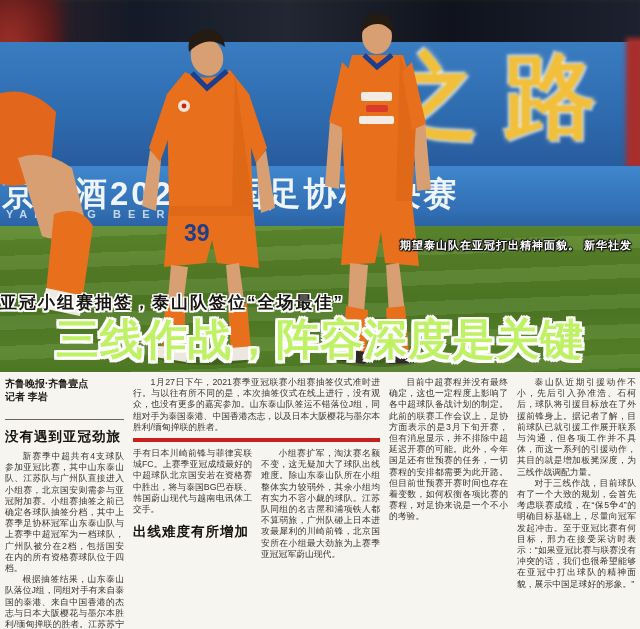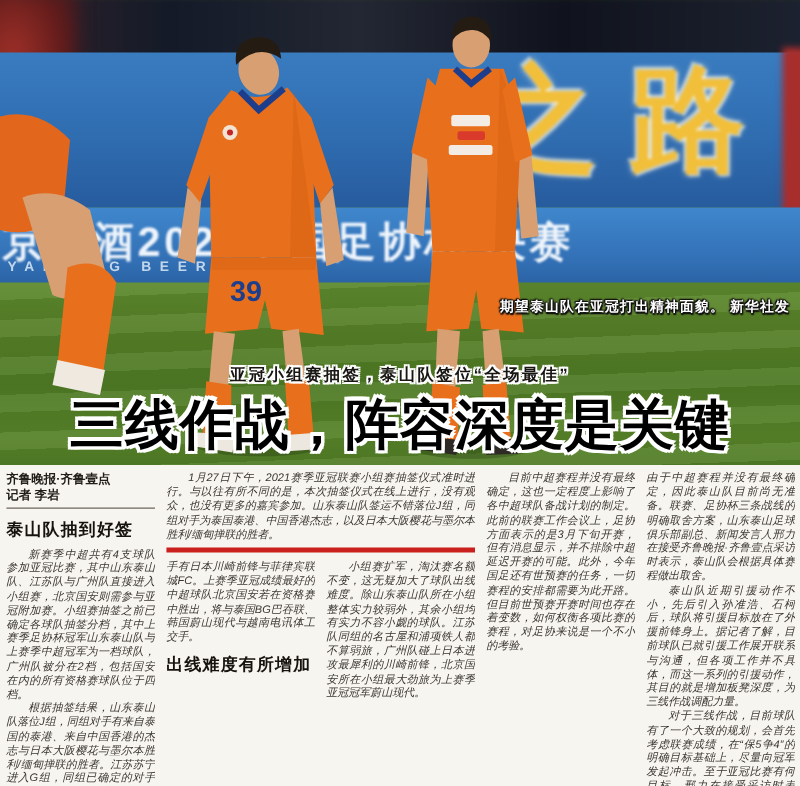--- a/index.html
+++ b/index.html
@@ -34,43 +34,43 @@
   .grass { position:absolute; top:226px; left:0; right:0; height:146px;
     background:linear-gradient(180deg,#5d8a2e 0%,#567f27 25%,#4e7a24 55%,#578329 85%,#517c26 100%); }
   .grass-stripes { position:absolute; inset:0;
     background:repeating-linear-gradient(178deg, rgba(255,255,255,.06) 0 14px, rgba(0,0,0,.05) 14px 30px); }
   .players-svg { position:absolute; top:0; left:0; }
 
   .caption { position:absolute; top:238px; right:8px; font-size:11px; font-weight:bold; color:#fff;
     letter-spacing:1px;
     text-shadow:-1px 0 1px #111,1px 0 1px #111,0 -1px 1px #111,0 1px 1px #111,1px 1px 1px #111,-1px -1px 1px #111; }
 
-  .kicker { position:absolute; top:291px; left:0; right:0; text-align:center;
-    font-size:13px; font-weight:bold; color:#181613; letter-spacing:2px;
+  .kicker { position:absolute; top:291px; left:0; right:0; text-align:left;
+    font-size:17px; font-weight:bold; color:#181613; letter-spacing:2px;
     text-shadow:-1.5px 0 #fff,1.5px 0 #fff,0 -1.5px #fff,0 1.5px #fff,1.5px 1.5px #fff,-1.5px -1.5px #fff,1.5px -1.5px #fff,-1.5px 1.5px #fff; }
   .headline { position:absolute; top:311px; left:0; right:0; text-align:center;
-    font-size:43px; font-weight:900; color:#000000; letter-spacing:1px;
+    font-size:43px; font-weight:900; color:#bef264; letter-spacing:1px;
     text-shadow:-2.5px 0 #fff,2.5px 0 #fff,0 -2.5px #fff,0 2.5px #fff,2.5px 2.5px #fff,-2.5px -2.5px #fff,2.5px -2.5px #fff,-2.5px 2.5px #fff; }
 
   
   .content { position:absolute; top:372px; left:0; width:640px; height:257px;
     background:#f7f5f0; display:flex; gap:9px; padding:5px 5px 0 5px; box-sizing:border-box; overflow:hidden; }
   .c { overflow:hidden; }
   .c1,.c4,.c5 { width:119px; flex:0 0 119px; }
   .mid { width:247px; flex:0 0 247px; }
   .midcols { display:flex; gap:9px; }
   .midcols > div { width:119px; flex:0 0 119px; overflow:hidden; }
 
   .content p { margin:0; font-size:8.8px; line-height:11.2px; color:#3a352f;
-    text-align:justify; text-indent:2em;font-style:italic; }
+    text-align:justify; text-indent:2em; }
   .content p.cont { text-indent:0; }
   .lead { font-size:9.3px; line-height:12.4px; color:#332f29; }
   .redrule { height:4px; background:#c9201d; margin:5px 0 6px 0; }
   .byline { font-size:10px; font-weight:bold; line-height:13px; color:#211d18;
-    padding-bottom:3px; border-bottom:1.5px solid #6e665d; }
+    padding-bottom:16px; border-bottom:1.5px solid #6e665d; }
   h3.sec { margin:8px 0 5px 0; font-size:13.5px; font-weight:bold; color:#16120d; letter-spacing:1px; }
 </style>
 </head>
 <body>
 
 <div class="page">
 
   <div class="photo">
     <div class="stands"></div>
     <div class="blob-red-left"></div>
@@ -148,21 +148,21 @@
     <div class="headline">三线作战，阵容深度是关键</div>
   </div>
 
   <div class="content">
 
     <div class="c c1">
       <div class="byline">
         <div>齐鲁晚报·齐鲁壹点</div>
         <div>记者 李岩</div>
       </div>
-      <h3 class="sec">泰山队抽到好签</h3>
+      <h3 class="sec">没有遇到亚冠劲旅</h3>
       <p>新赛季中超共有4支球队参加亚冠比赛，其中山东泰山队、江苏队与广州队直接进入小组赛，北京国安则需参与亚冠附加赛。小组赛抽签之前已确定各球队抽签分档，其中上赛季足协杯冠军山东泰山队与上赛季中超冠军为一档球队，广州队被分在2档，包括国安在内的所有资格赛球队位于四档。</p>
       <p>根据抽签结果，山东泰山队落位J组，同组对手有来自泰国的泰港、来自中国香港的杰志与日本大阪樱花与墨尔本胜利/缅甸掸联的胜者。江苏苏宁进入G组，同组已确定的对手有日本球队名古屋鲸和马来西亚球队柔佛DT。</p>
 
     </div>
 
     <div class="c mid">
       <p class="lead">1月27日下午，2021赛季亚冠联赛小组赛抽签仪式准时进行。与以往有所不同的是，本次抽签仪式在线上进行，没有观众，也没有更多的嘉宾参加。山东泰山队签运不错落位J组，同组对手为泰国泰港、中国香港杰志，以及日本大阪樱花与墨尔本胜利/缅甸掸联的胜者。</p>
       <div class="redrule"></div>
       <div class="midcols">
         <div>
@@ -174,19 +174,18 @@
           <p>小组赛扩军，淘汰赛名额不变，这无疑加大了球队出线难度。除山东泰山队所在小组整体实力较弱外，其余小组均有实力不容小觑的球队。江苏队同组的名古屋和浦项铁人都不算弱旅，广州队碰上日本进攻最犀利的川崎前锋，北京国安所在小组最大劲旅为上赛季亚冠冠军蔚山现代。</p>
         </div>
       </div>
     </div>
 
     <div class="c c4">
       <p>目前中超赛程并没有最终确定，这也一定程度上影响了各中超球队备战计划的制定。此前的联赛工作会议上，足协方面表示的是3月下旬开赛，但有消息显示，并不排除中超延迟开赛的可能。此外，今年国足还有世预赛的任务，一切赛程的安排都需要为此开路。但目前世预赛开赛时间也存在着变数，如何权衡各项比赛的赛程，对足协来说是一个不小的考验。</p>
     </div>
 
     <div class="c c5">
-      <p class="cont">由于中超赛程并没有最终确定，因此泰山队目前尚无准备。联赛、足协杯三条战线的明确取舍方案，山东泰山足球俱乐部副总、新闻发言人邢力在接受齐鲁晚报·齐鲁壹点采访时表示，泰山队会根据具体赛程做出取舍。</p>
       <p>泰山队近期引援动作不小，先后引入孙准浩、石柯后，球队将引援目标放在了外援前锋身上。据记者了解，目前球队已就引援工作展开联系与沟通，但各项工作并不具体，而这一系列的引援动作，其目的就是增加板凳深度，为三线作战调配力量。</p>
       <p>对于三线作战，目前球队有了一个大致的规划，会首先考虑联赛成绩，在“保5争4”的明确目标基础上，尽量向冠军发起冲击。至于亚冠比赛有何目标，邢力在接受采访时表示：“如果亚冠比赛与联赛没有冲突的话，我们也很希望能够在亚冠中打出球队的精神面貌，展示中国足球好的形象。”</p>
     </div>
 
   </div>
 </div>
 
 </body></html>

